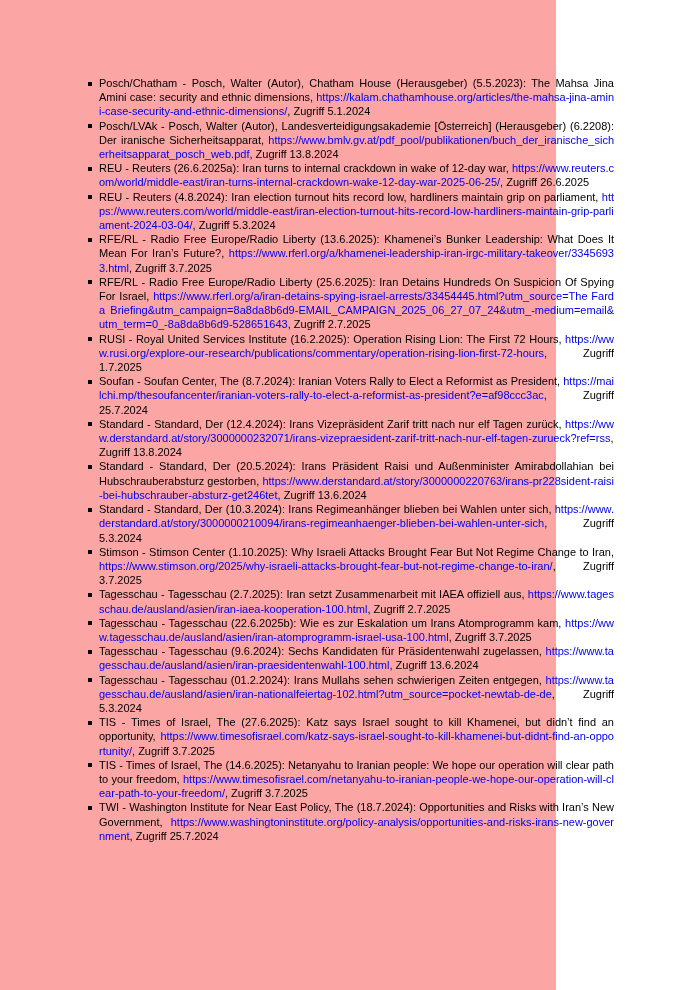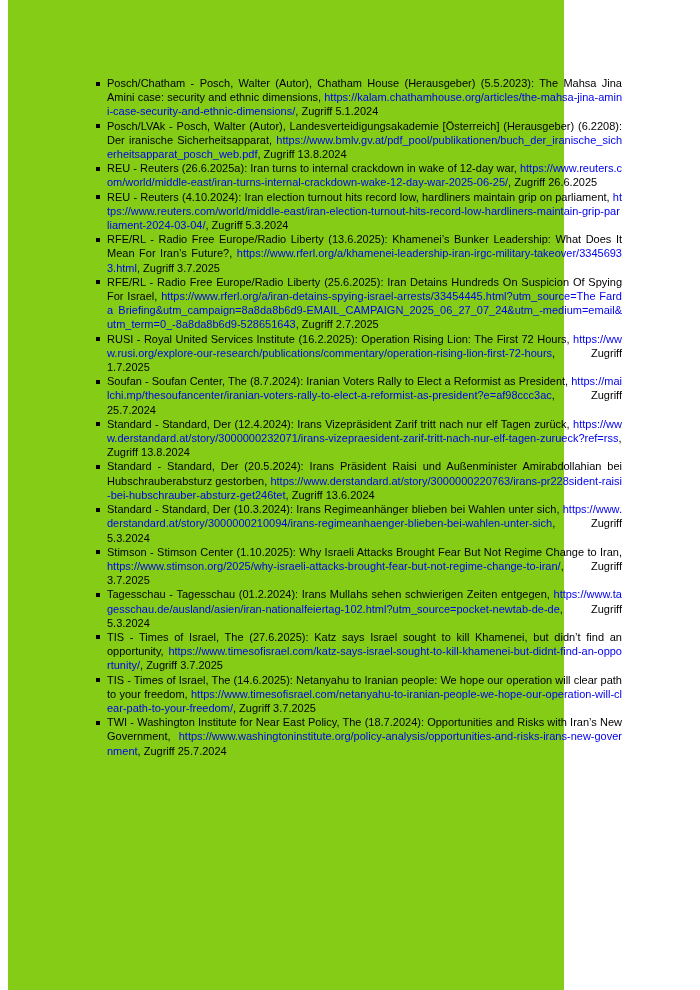--- a/index.html
+++ b/index.html
@@ -13,22 +13,21 @@
     height: 990px;
     font-family: "Liberation Sans", sans-serif;
     color: #000000;
     position: relative;
     overflow: hidden;
   }
   .page {
     position: relative;
     width: 556px;
     height: 990px;
-    background: #84cc16;
-    margin-left: 8px;
+    background: #fca5a5;
   }
   ul.ref-list {
     list-style: none;
     margin: 0;
     padding: 0;
     position: absolute;
     top: 76px;
     left: 88px;
     width: 526px;
     font-size: 11px;
@@ -77,21 +76,21 @@
       <li>
     <span class="bullet"></span>
     <span class="entry-text"><span>Posch/LVAk - Posch, Walter (Autor), Landesverteidigungsakademie [Österreich] (Herausgeber) (6.2208): Der iranische Sicherheitsapparat, </span><a href="#">https://www.bmlv.gv.at/pdf_pool/publikationen/buch_der_iranische_sicherheitsapparat_posch_web.pdf</a><span>, Zugriff 13.8.2024</span></span>
   </li>
       <li>
     <span class="bullet"></span>
     <span class="entry-text"><span>REU - Reuters (26.6.2025a): Iran turns to internal crackdown in wake of 12-day war, </span><a href="#">https://www.reuters.com/world/middle-east/iran-turns-internal-crackdown-wake-12-day-war-2025-06-25/</a><span>, Zugriff 26.6.2025</span></span>
   </li>
       <li>
     <span class="bullet"></span>
-    <span class="entry-text"><span>REU - Reuters (4.10.2024): Iran election turnout hits record low, hardliners maintain grip on parliament, </span><a href="#">https://www.reuters.com/world/middle-east/iran-election-turnout-hits-record-low-hardliners-maintain-grip-parliament-2024-03-04/</a><span>, Zugriff 5.3.2024</span></span>
+    <span class="entry-text"><span>REU - Reuters (4.8.2024): Iran election turnout hits record low, hardliners maintain grip on parliament, </span><a href="#">https://www.reuters.com/world/middle-east/iran-election-turnout-hits-record-low-hardliners-maintain-grip-parliament-2024-03-04/</a><span>, Zugriff 5.3.2024</span></span>
   </li>
       <li>
     <span class="bullet"></span>
     <span class="entry-text"><span>RFE/RL - Radio Free Europe/Radio Liberty (13.6.2025): Khamenei’s Bunker Leadership: What Does It Mean For Iran’s Future?, </span><a href="#">https://www.rferl.org/a/khamenei-leadership-iran-irgc-military-takeover/33456933.html</a><span>, Zugriff 3.7.2025</span></span>
   </li>
       <li>
     <span class="bullet"></span>
     <span class="entry-text"><span>RFE/RL - Radio Free Europe/Radio Liberty (25.6.2025): Iran Detains Hundreds On Suspicion Of Spying For Israel, </span><a href="#">https://www.rferl.org/a/iran-detains-spying-israel-arrests/33454445.html?utm_source=The Farda Briefing&amp;utm_campaign=8a8da8b6d9-EMAIL_CAMPAIGN_2025_06_27_07_24&amp;utm_-medium=email&amp;utm_term=0_-8a8da8b6d9-528651643</a><span>, Zugriff 2.7.2025</span></span>
   </li>
       <li>
@@ -113,20 +112,32 @@
       <li>
     <span class="bullet"></span>
     <span class="entry-text"><span>Standard - Standard, Der (10.3.2024): Irans Regimeanhänger blieben bei Wahlen unter sich, </span><a href="#">https://www.derstandard.at/story/3000000210094/irans-regimeanhaenger-blieben-bei-wahlen-unter-sich</a><span>, Zugriff 5.3.2024</span></span>
   </li>
       <li>
     <span class="bullet"></span>
     <span class="entry-text"><span>Stimson - Stimson Center (1.10.2025): Why Israeli Attacks Brought Fear But Not Regime Change to Iran, </span><a href="#">https://www.stimson.org/2025/why-israeli-attacks-brought-fear-but-not-regime-change-to-iran/</a><span>, Zugriff 3.7.2025</span></span>
   </li>
       <li>
     <span class="bullet"></span>
+    <span class="entry-text"><span>Tagesschau - Tagesschau (2.7.2025): Iran setzt Zusammenarbeit mit IAEA offiziell aus, </span><a href="#">https://www.tagesschau.de/ausland/asien/iran-iaea-kooperation-100.html</a><span>, Zugriff 2.7.2025</span></span>
+  </li>
+      <li>
+    <span class="bullet"></span>
+    <span class="entry-text"><span>Tagesschau - Tagesschau (22.6.2025b): Wie es zur Eskalation um Irans Atomprogramm kam, </span><a href="#">https://www.tagesschau.de/ausland/asien/iran-atomprogramm-israel-usa-100.html</a><span>, Zugriff 3.7.2025</span></span>
+  </li>
+      <li>
+    <span class="bullet"></span>
+    <span class="entry-text"><span>Tagesschau - Tagesschau (9.6.2024): Sechs Kandidaten für Präsidentenwahl zugelassen, </span><a href="#">https://www.tagesschau.de/ausland/asien/iran-praesidentenwahl-100.html</a><span>, Zugriff 13.6.2024</span></span>
+  </li>
+      <li>
+    <span class="bullet"></span>
     <span class="entry-text"><span>Tagesschau - Tagesschau (01.2.2024): Irans Mullahs sehen schwierigen Zeiten entgegen, </span><a href="#">https://www.tagesschau.de/ausland/asien/iran-nationalfeiertag-102.html?utm_source=pocket-newtab-de-de</a><span>, Zugriff 5.3.2024</span></span>
   </li>
       <li>
     <span class="bullet"></span>
     <span class="entry-text"><span>TIS - Times of Israel, The (27.6.2025): Katz says Israel sought to kill Khamenei, but didn’t find an opportunity, </span><a href="#">https://www.timesofisrael.com/katz-says-israel-sought-to-kill-khamenei-but-didnt-find-an-opportunity/</a><span>, Zugriff 3.7.2025</span></span>
   </li>
       <li>
     <span class="bullet"></span>
     <span class="entry-text"><span>TIS - Times of Israel, The (14.6.2025): Netanyahu to Iranian people: We hope our operation will clear path to your freedom, </span><a href="#">https://www.timesofisrael.com/netanyahu-to-iranian-people-we-hope-our-operation-will-clear-path-to-your-freedom/</a><span>, Zugriff 3.7.2025</span></span>
   </li>

